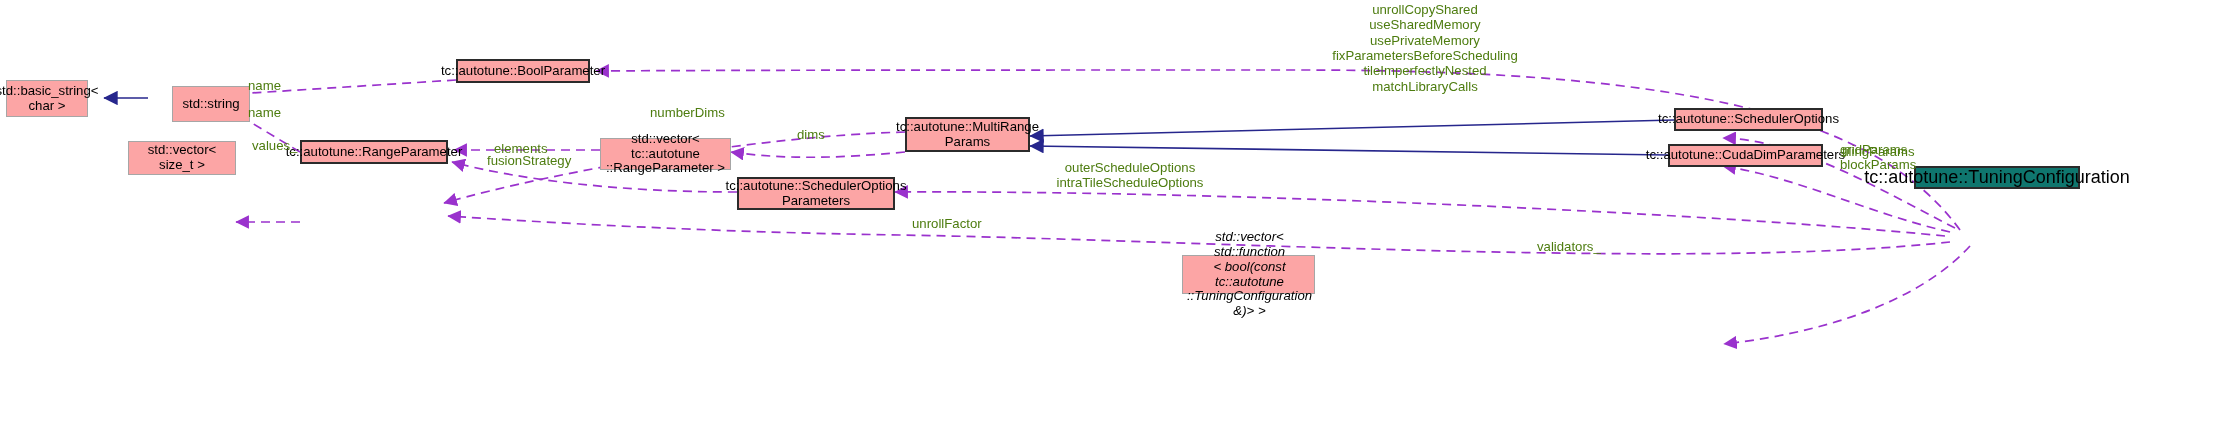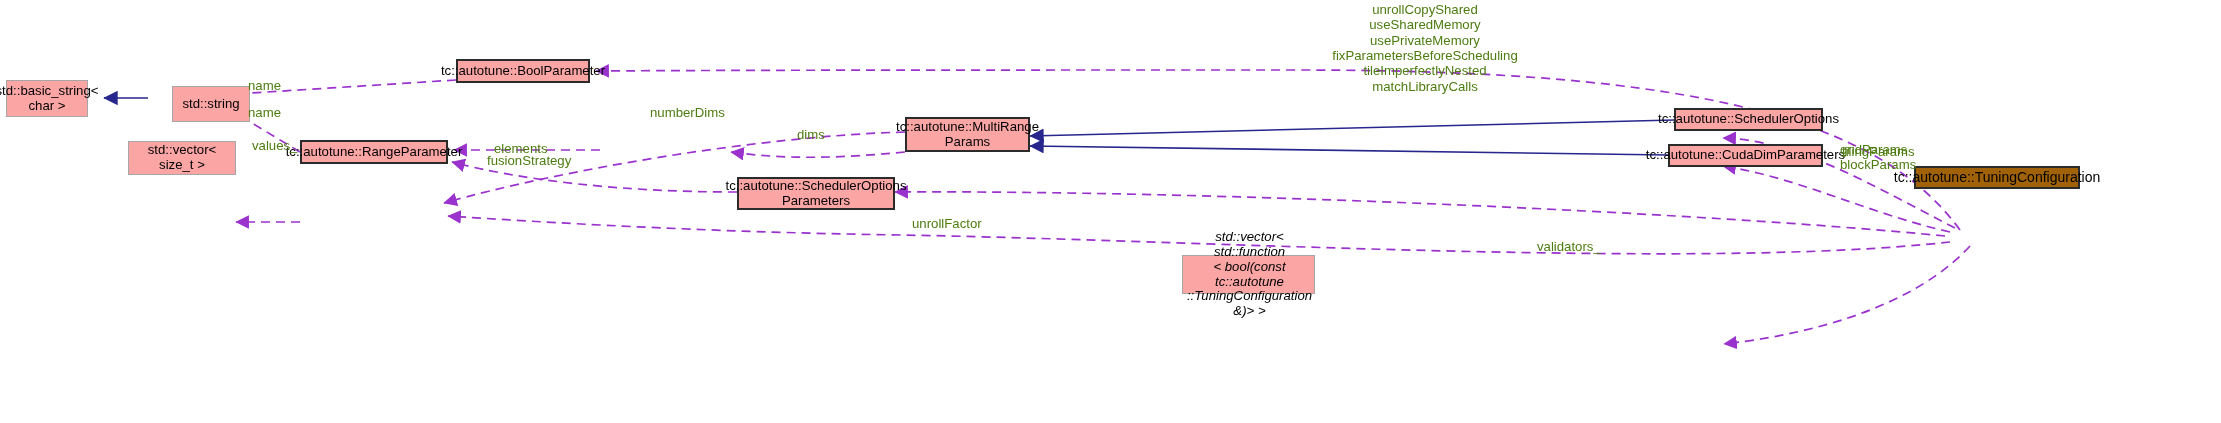--- a/index.html
+++ b/index.html
@@ -43,22 +43,22 @@
     font-size: 13.2px;
   }
   
   .node.proj {
     border: 2px solid #2b2b2b;
     font-size: 13.2px;
   }
   
   .node.focus {
     border: 2px solid #2b2b2b;
-    background: #a16207;
-    font-size: 14px;
+    background: #0f766e;
+    font-size: 18px;
   }
   .node.ltext {
     justify-content: flex-start;
     padding-left: 2px;
     font-style: italic;
   }
   .edge-label {
     position: absolute;
     font-size: 13.2px;
     color: #4d7c0f;
@@ -155,20 +155,22 @@
 char &gt;</div>
 
   <div class="node ext" style="left:148px; top:86px; width:78px; height:36px;margin-left:24px;">std::string</div>
 
   <div class="node ext" style="left:128px; top:141px; width:108px; height:34px;">std::vector&lt; size_t &gt;</div>
 
   <div class="node proj" style="left:456px; top:59px; width:134px; height:24px;">tc::autotune::BoolParameter</div>
 
   <div class="node proj" style="left:300px; top:140px; width:148px; height:24px;">tc::autotune::RangeParameter</div>
 
+  <div class="node ext" style="left:600px; top:138px; width:131px; height:32px;">std::vector&lt; tc::autotune
+::RangeParameter &gt;</div>
 
   <div class="node proj" style="left:737px; top:177px; width:158px; height:33px;">tc::autotune::SchedulerOptions
 Parameters</div>
 
   <div class="node proj" style="left:905px; top:117px; width:125px; height:35px;">tc::autotune::MultiRange
 Params</div>
 
   <div class="node proj" style="left:1674px; top:108px; width:149px; height:23px;">tc::autotune::SchedulerOptions</div>
 
   <div class="node proj" style="left:1668px; top:144px; width:155px; height:23px;">tc::autotune::CudaDimParameters</div>
@@ -198,18 +200,20 @@
 
   <div class="edge-label" style="left:494px; top:141px;">elements</div>
 
   <div class="edge-label" style="left:487px; top:153px;">fusionStrategy</div>
 
   <div class="edge-label" style="left:1842px; top:112px;margin-top:32px;">tilingParams</div>
 
   <div class="edge-label multi" style="left:1840px; top:142px; text-align:left;">gridParams
 blockParams</div>
 
+  <div class="edge-label multi" style="left:1050px; top:160px; width:160px; text-align:center;">outerScheduleOptions
+intraTileScheduleOptions</div>
 
   <div class="edge-label" style="left:912px; top:216px;">unrollFactor</div>
 
   <div class="edge-label" style="left:1537px; top:239px;">validators_</div>
 
 </div>
 
 </body></html>

